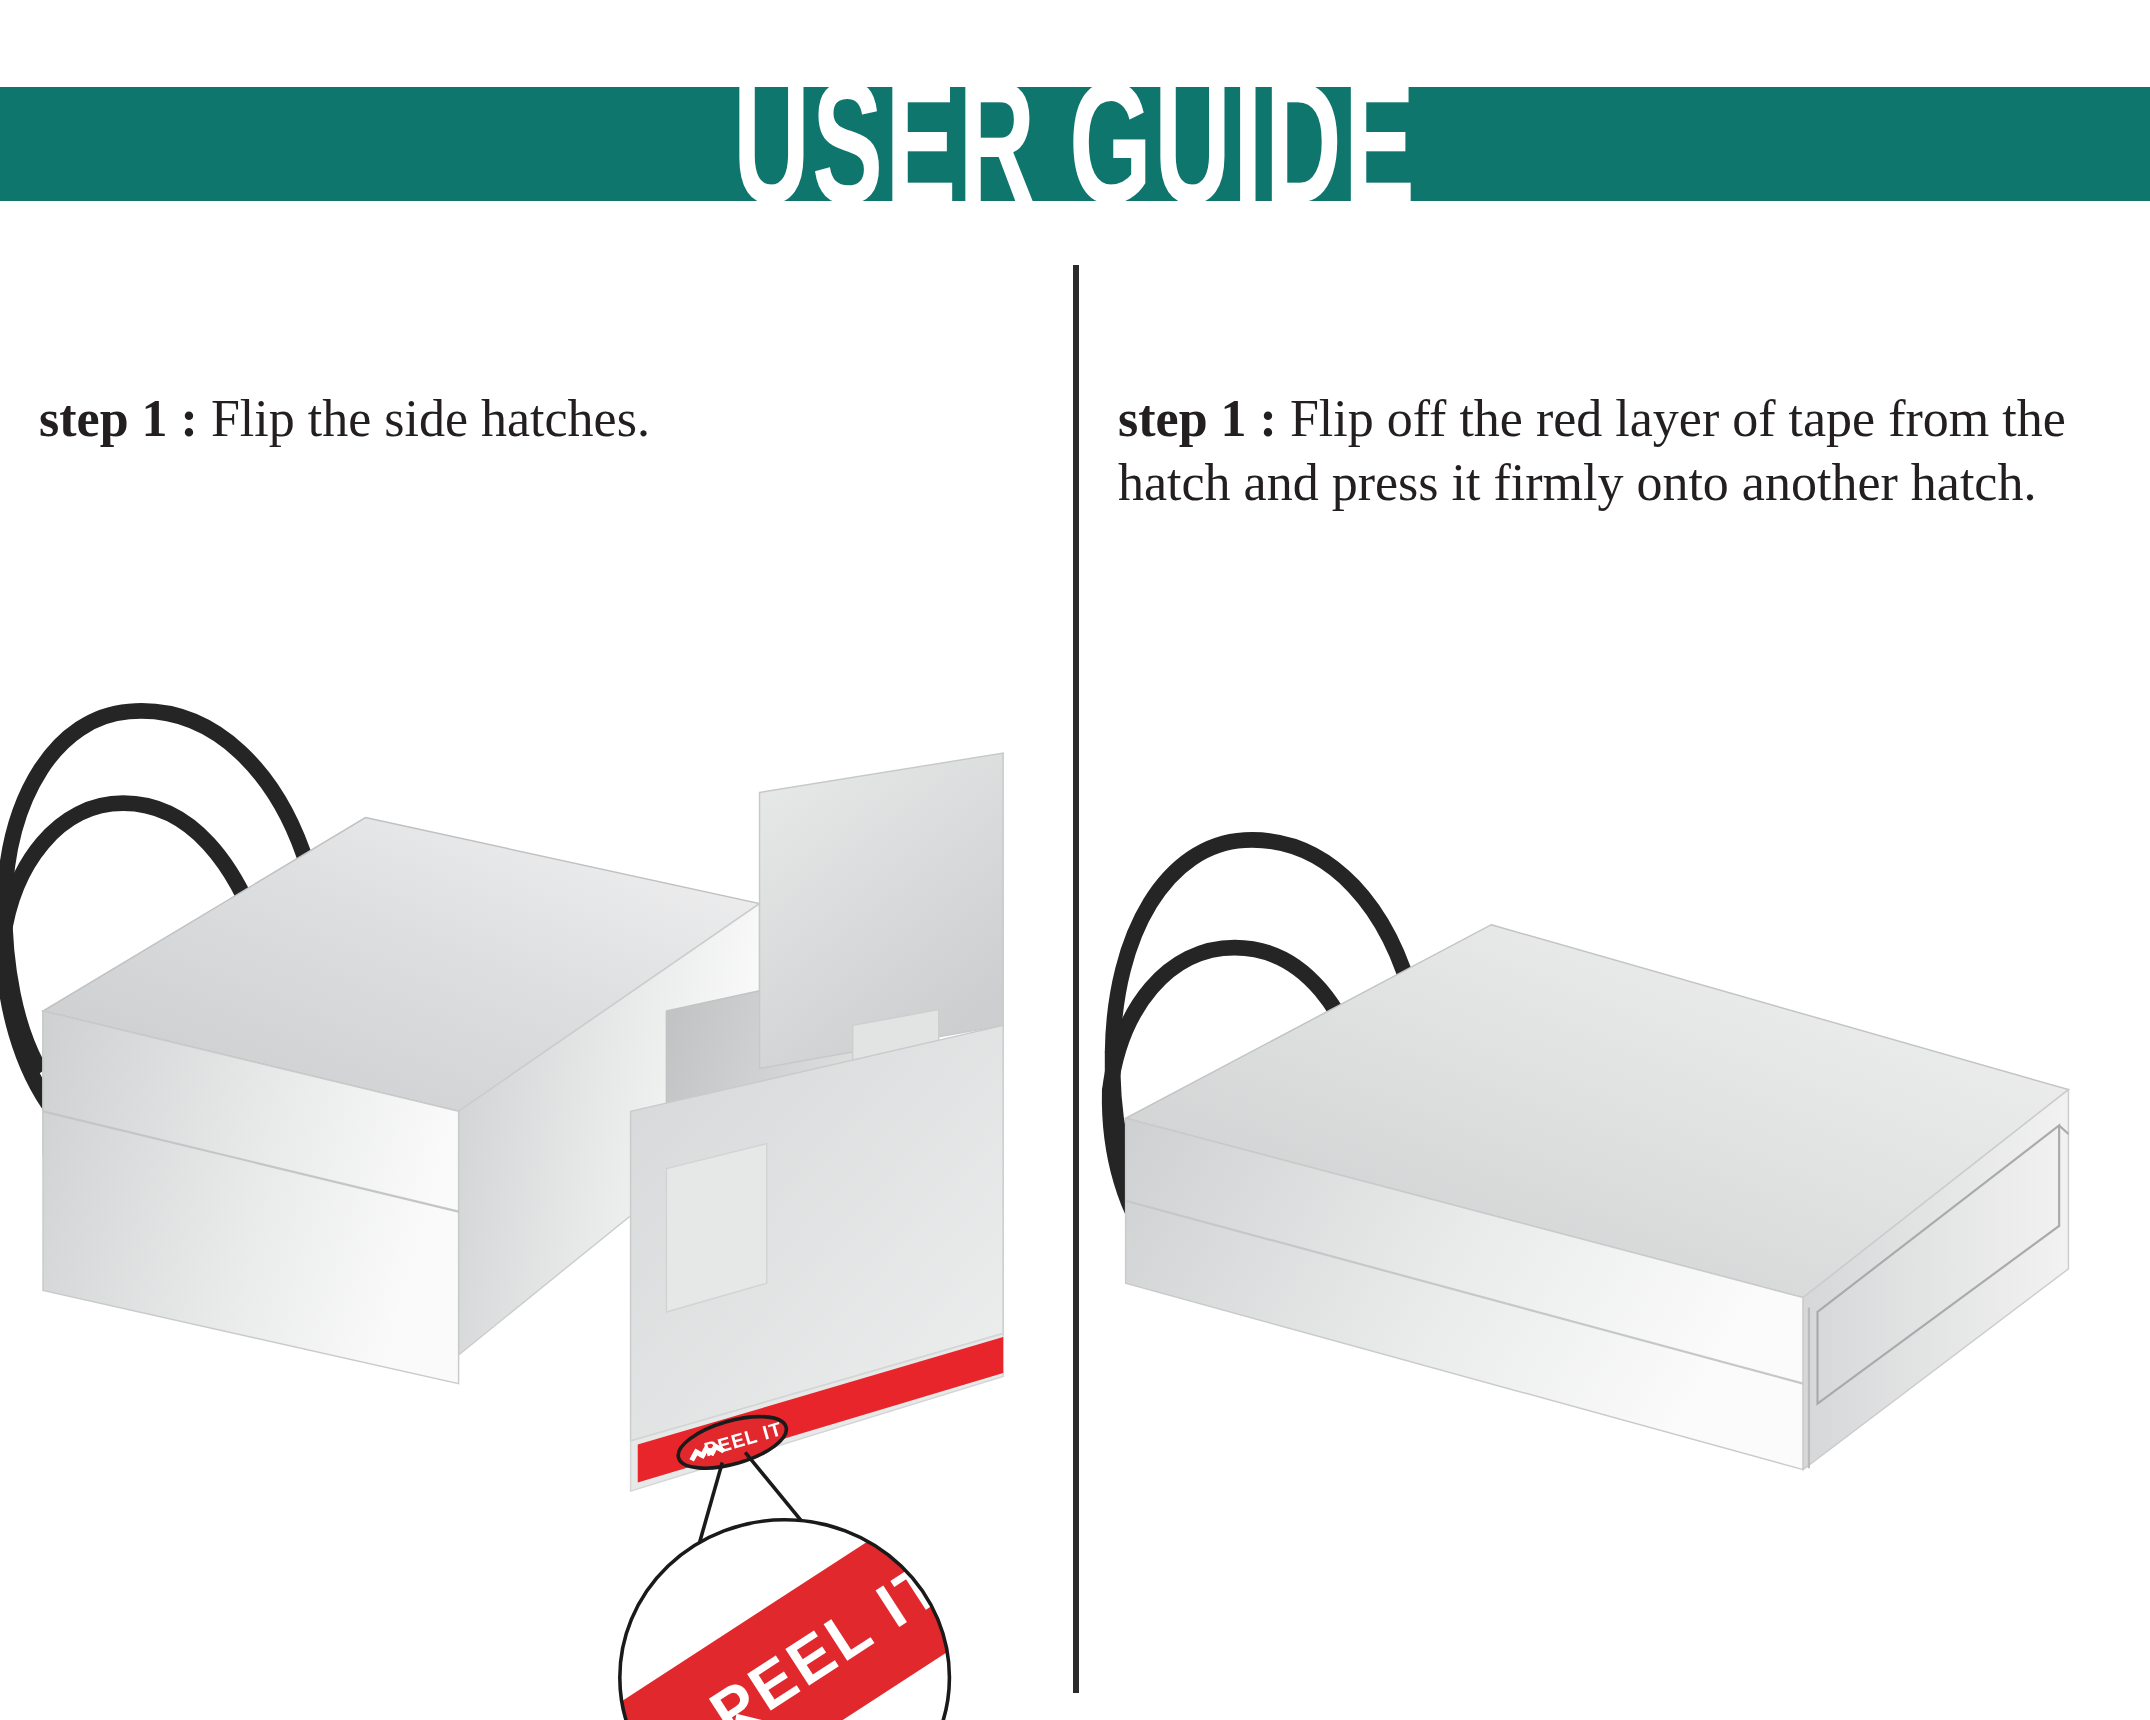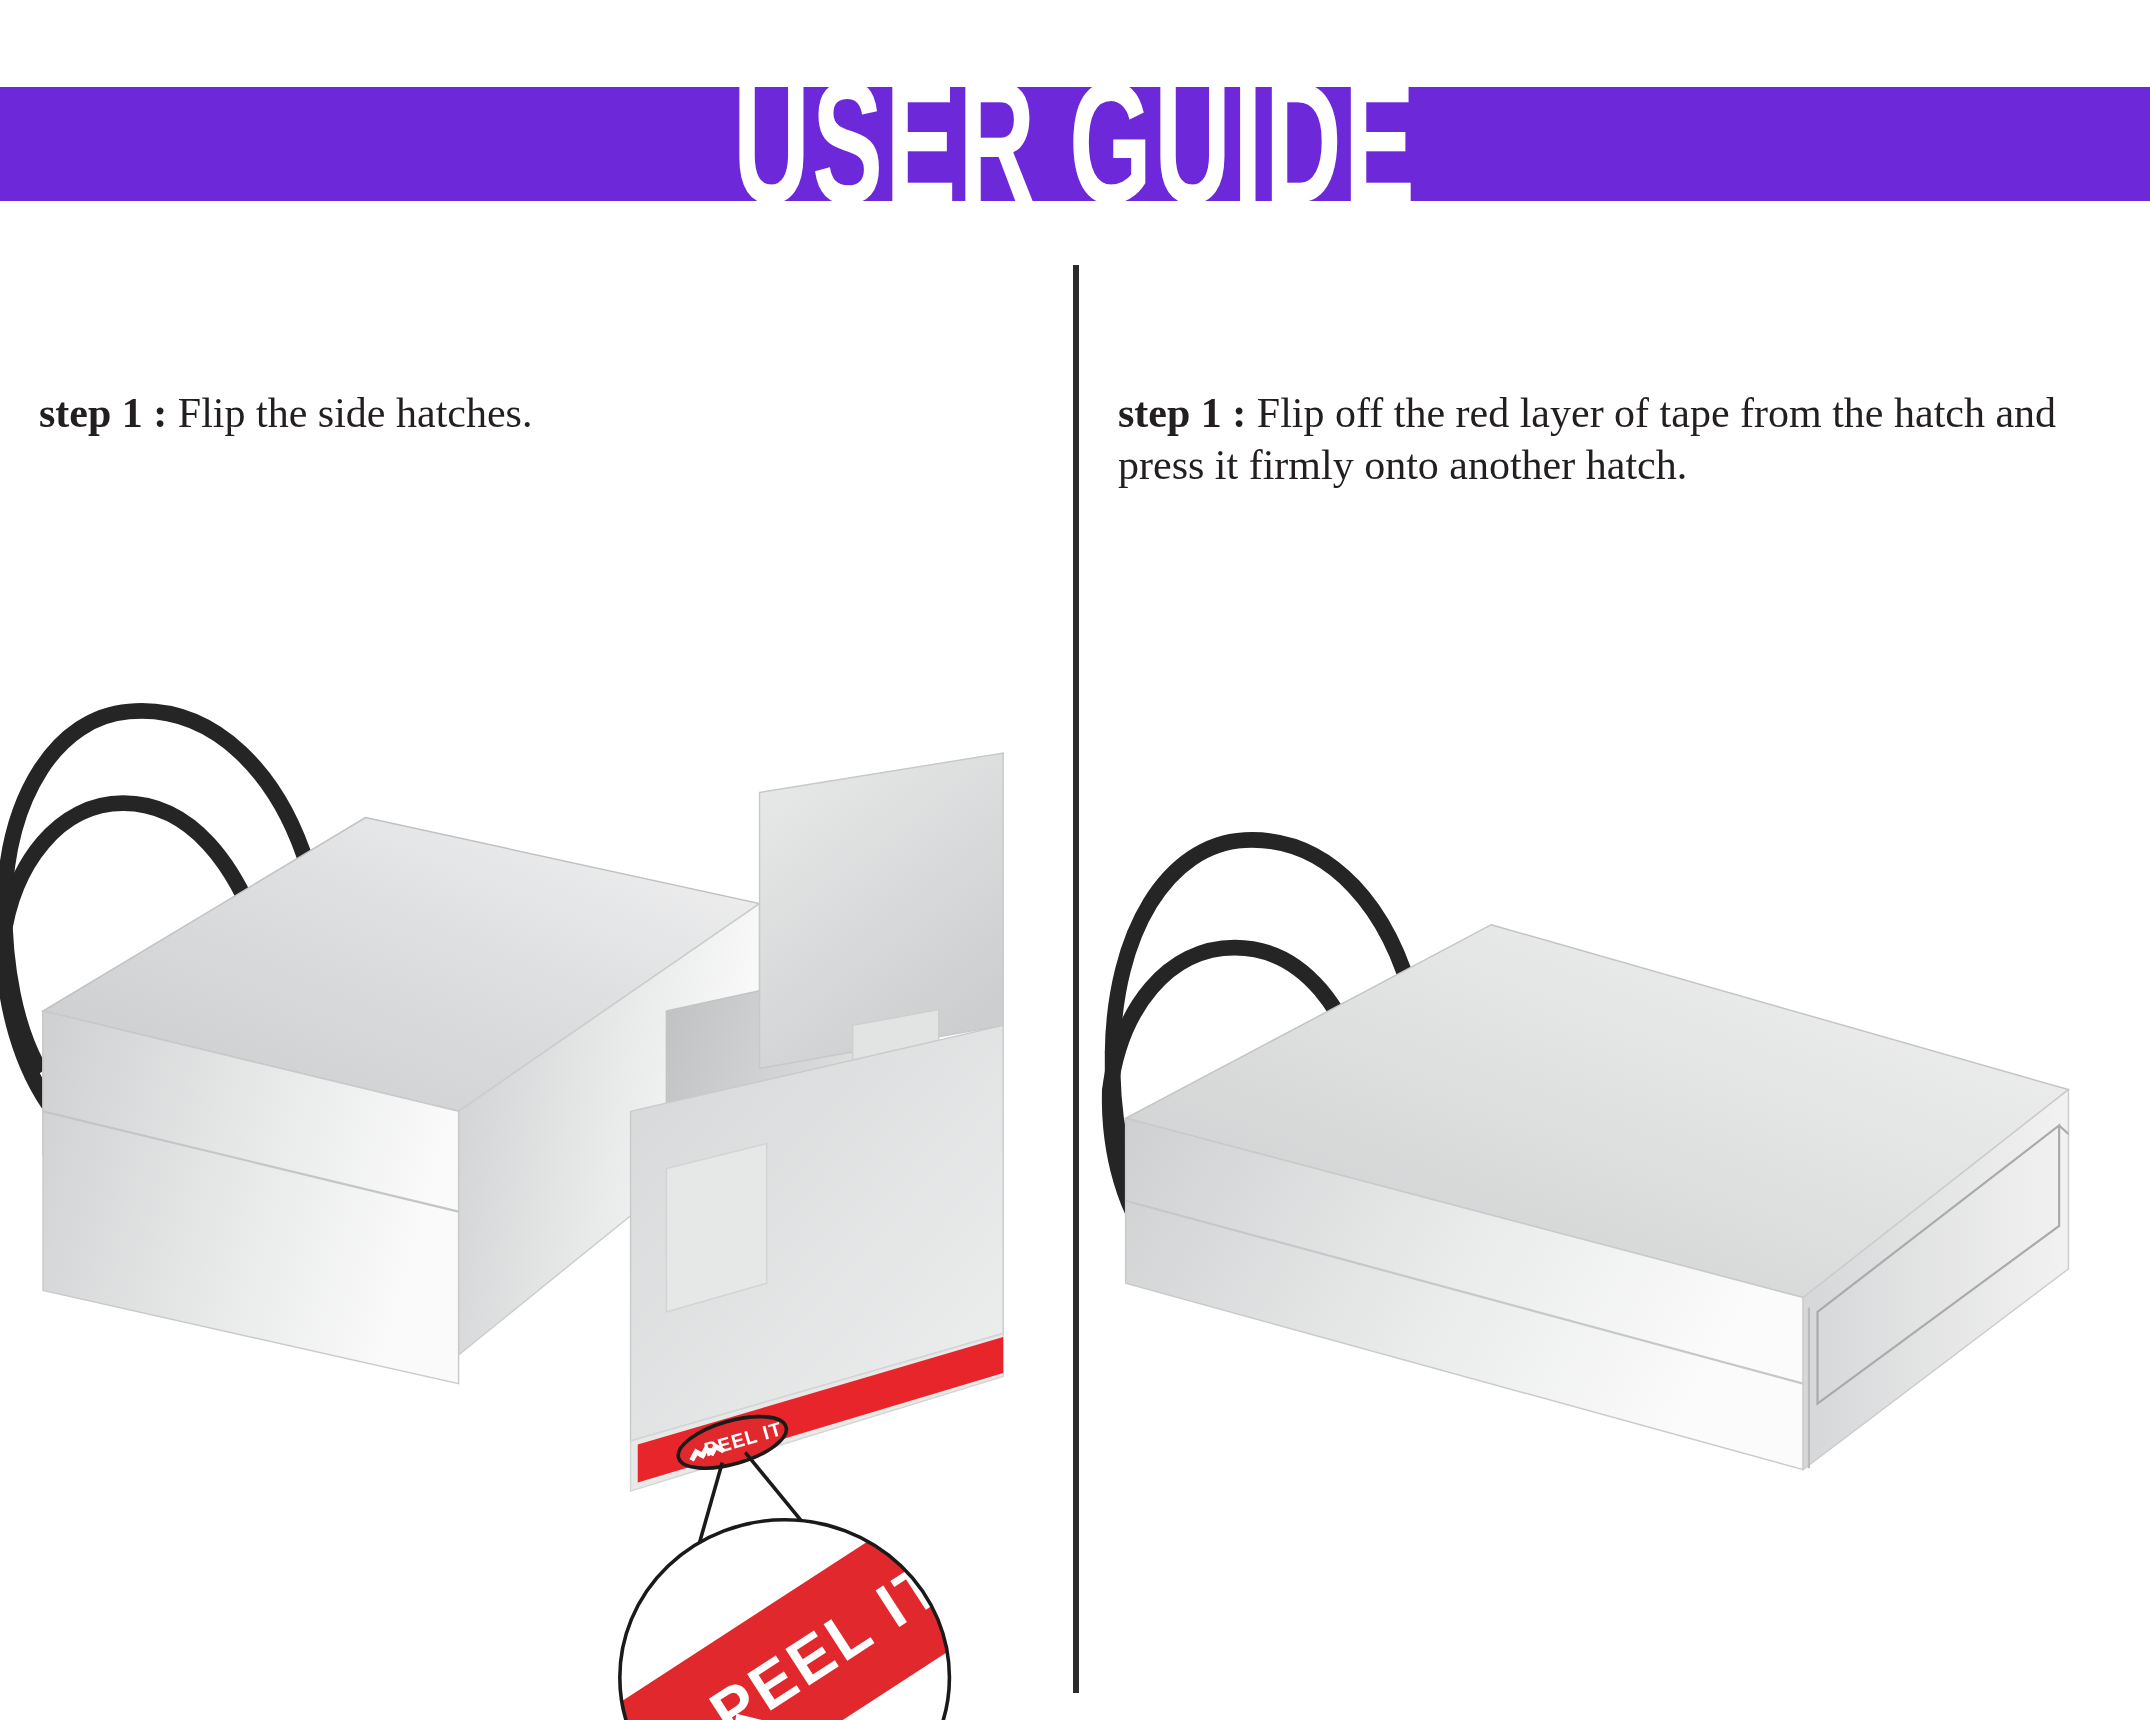--- a/index.html
+++ b/index.html
@@ -15,21 +15,21 @@
     font-family: "Liberation Serif", serif;
   }
 
   
   #header-banner {
     position: absolute;
     left: 0;
     top: 87px;
     width: 2151px;
     height: 114px;
-    background: #6d28d9;
+    background: #0f766e;
     display: flex;
     align-items: center;
     justify-content: center;
   }
   #page-title {
     font-family: "Liberation Sans", sans-serif;
     font-weight: bold;
     color: #ffffff;
     font-size: 148px;
     line-height: 1;
@@ -48,21 +48,21 @@
     width: 5.7px;
     height: 1428px;
     background: #2b2b2b;
   }
 
   
   .step-text {
     position: absolute;
     color: #231f20;
     font-family: "Liberation Serif", serif;
-    font-size: 42px;
+    font-size: 52px;
     line-height: 1.24;
   }
   .step-text .step-label {
     font-weight: bold;
   }
   #step1-text {
     left: 39px;
     top: 387px;
     width: 975px;
   }

